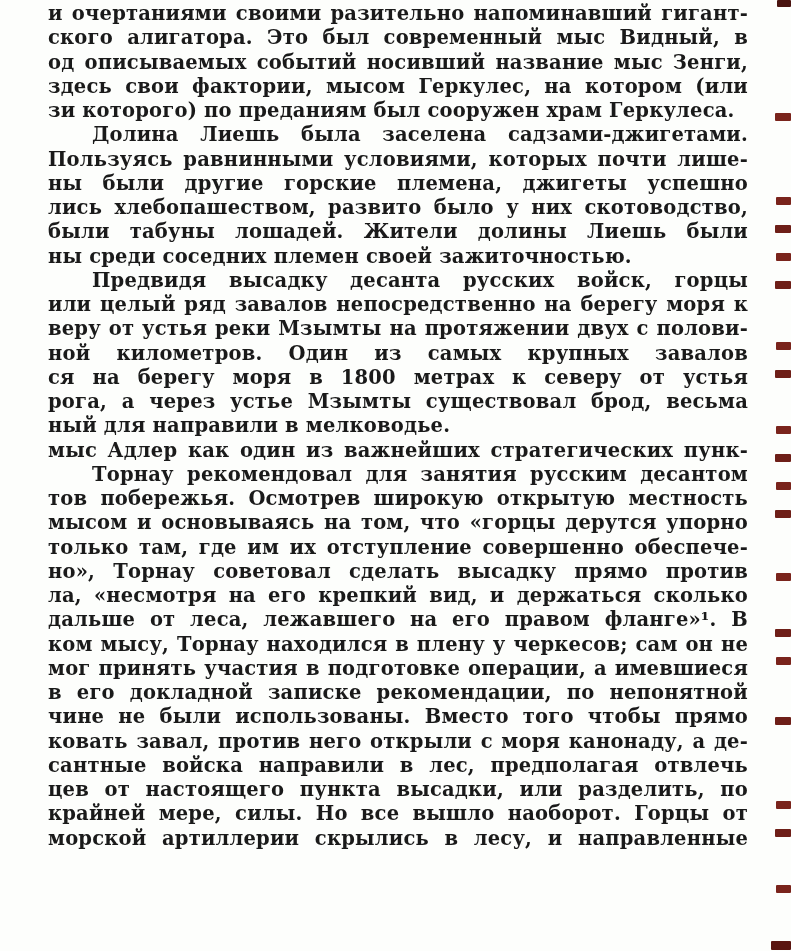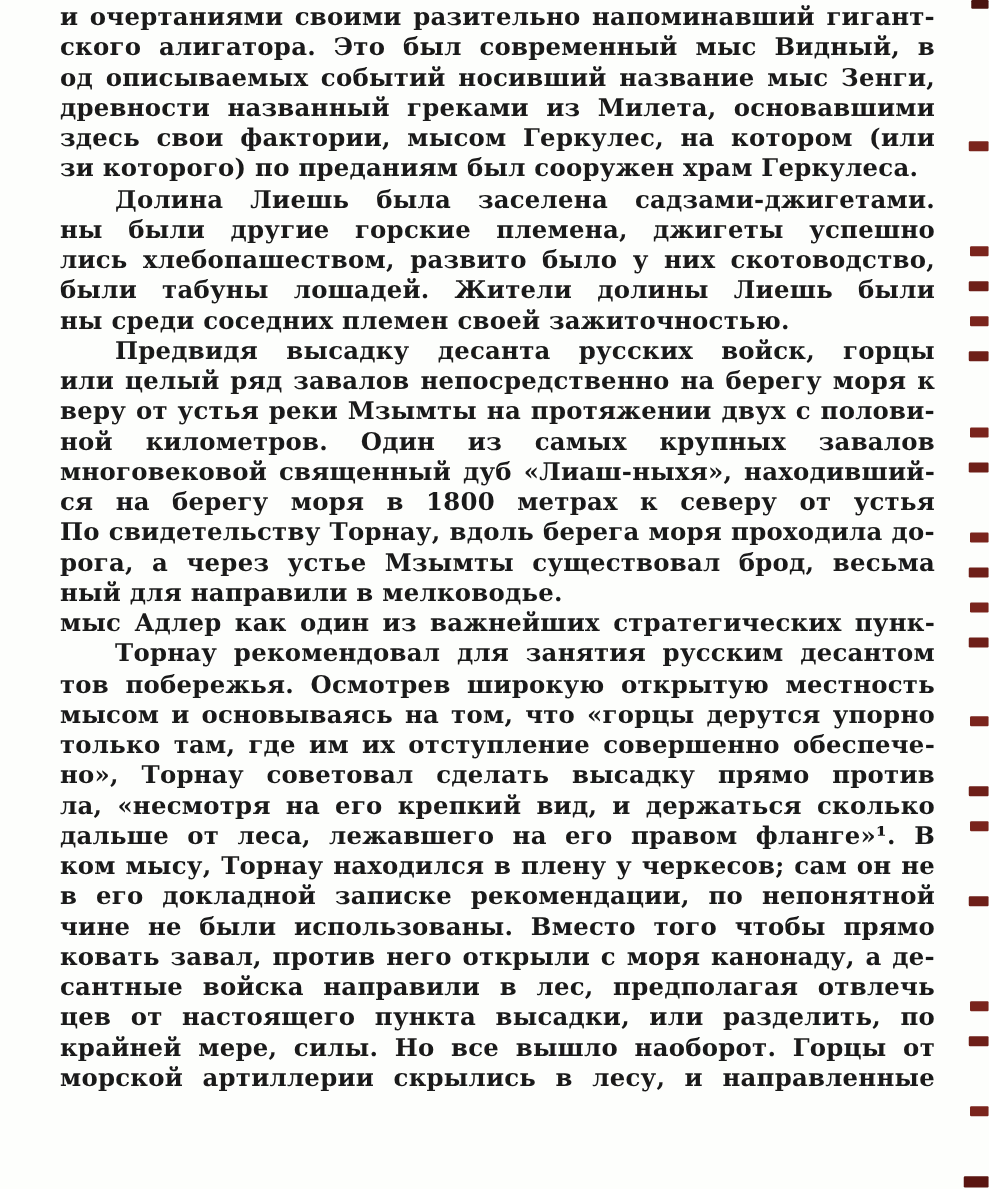--- a/index.html
+++ b/index.html
@@ -44,46 +44,45 @@
   }
 </style>
 </head>
 <body>
 
 <div class="page" style="background: rgb(253, 254, 252);">
   <div class="textblock">
       <div class="line justify">и очертаниями своими разительно напоминавший гигант-</div>
       <div class="line justify">ского алигатора. Это был современный мыс Видный, в пери-</div>
       <div class="line justify">од описываемых событий носивший название мыс Зенги, а в</div>
-      <div class="line justify">древности названный греками из Милета, основавшими</div>
       <div class="line justify">здесь свои фактории, мысом Геркулес, на котором (или вбли-</div>
       <div class="line left">зи которого) по преданиям был сооружен храм Геркулеса.</div>
       <div class="line justify indent">Долина Лиешь была заселена садзами-джигетами.</div>
+      <div class="line justify">Пользуясь равнинными условиями, которых почти лише-</div>
       <div class="line justify">ны были другие горские племена, джигеты успешно занима-</div>
       <div class="line justify">лись хлебопашеством, развито было у них скотоводство,</div>
       <div class="line justify">были табуны лошадей. Жители долины Лиешь были извест-</div>
       <div class="line left">ны среди соседних племен своей зажиточностью.</div>
       <div class="line justify indent">Предвидя высадку десанта русских войск, горцы устро-</div>
       <div class="line justify">или целый ряд завалов непосредственно на берегу моря к се-</div>
       <div class="line justify">веру от устья реки Мзымты на протяжении двух с полови-</div>
       <div class="line justify">ной километров. Один из самых крупных завалов защищал</div>
-      <div class="line justify">многовековой священный дуб «Лиаш-ныхя», находивший-</div>
       <div class="line justify">ся на берегу моря в 1800 метрах к северу от устья Мзымты.</div>
-      <div class="line justify">По свидетельству Торнау, вдоль берега моря проходила до-</div>
       <div class="line justify">рога, а через устье Мзымты существовал брод, весьма удоб-</div>
       <div class="line left">ный для направили в мелководье.</div>
       <div class="line justify">мыс Адлер как один из важнейших стратегических пунк-</div>
       <div class="line justify indent">Торнау рекомендовал для занятия русским десантом</div>
       <div class="line justify">тов побережья. Осмотрев широкую открытую местность за</div>
       <div class="line justify">мысом и основываясь на том, что «горцы дерутся упорно</div>
       <div class="line justify">только там, где им их отступление совершенно обеспече-</div>
       <div class="line justify">но», Торнау советовал сделать высадку прямо против зава-</div>
       <div class="line justify">ла, «несмотря на его крепкий вид, и держаться сколько можно</div>
       <div class="line justify">дальше от леса, лежавшего на его правом фланге»¹. В 1837</div>
       <div class="line justify">ком мысу, Торнау находился в плену у черкесов; сам он не</div>
+      <div class="line justify">мог принять участия в подготовке операции, а имевшиеся</div>
       <div class="line justify">в его докладной записке рекомендации, по непонятной при-</div>
       <div class="line justify">чине не были использованы. Вместо того чтобы прямо ата-</div>
       <div class="line justify">ковать завал, против него открыли с моря канонаду, а де-</div>
       <div class="line justify">сантные войска направили в лес, предполагая отвлечь гор-</div>
       <div class="line justify">цев от настоящего пункта высадки, или разделить, по</div>
       <div class="line justify">крайней мере, силы. Но все вышло наоборот. Горцы от огня</div>
       <div class="line justify">морской артиллерии скрылись в лесу, и направленные туда</div>
     </div>
   <div id="edge-marks">
       <div class="edge-mark" style="top: 0px; width: 14px; height: 7px; background: rgb(74, 20, 16);"></div>

